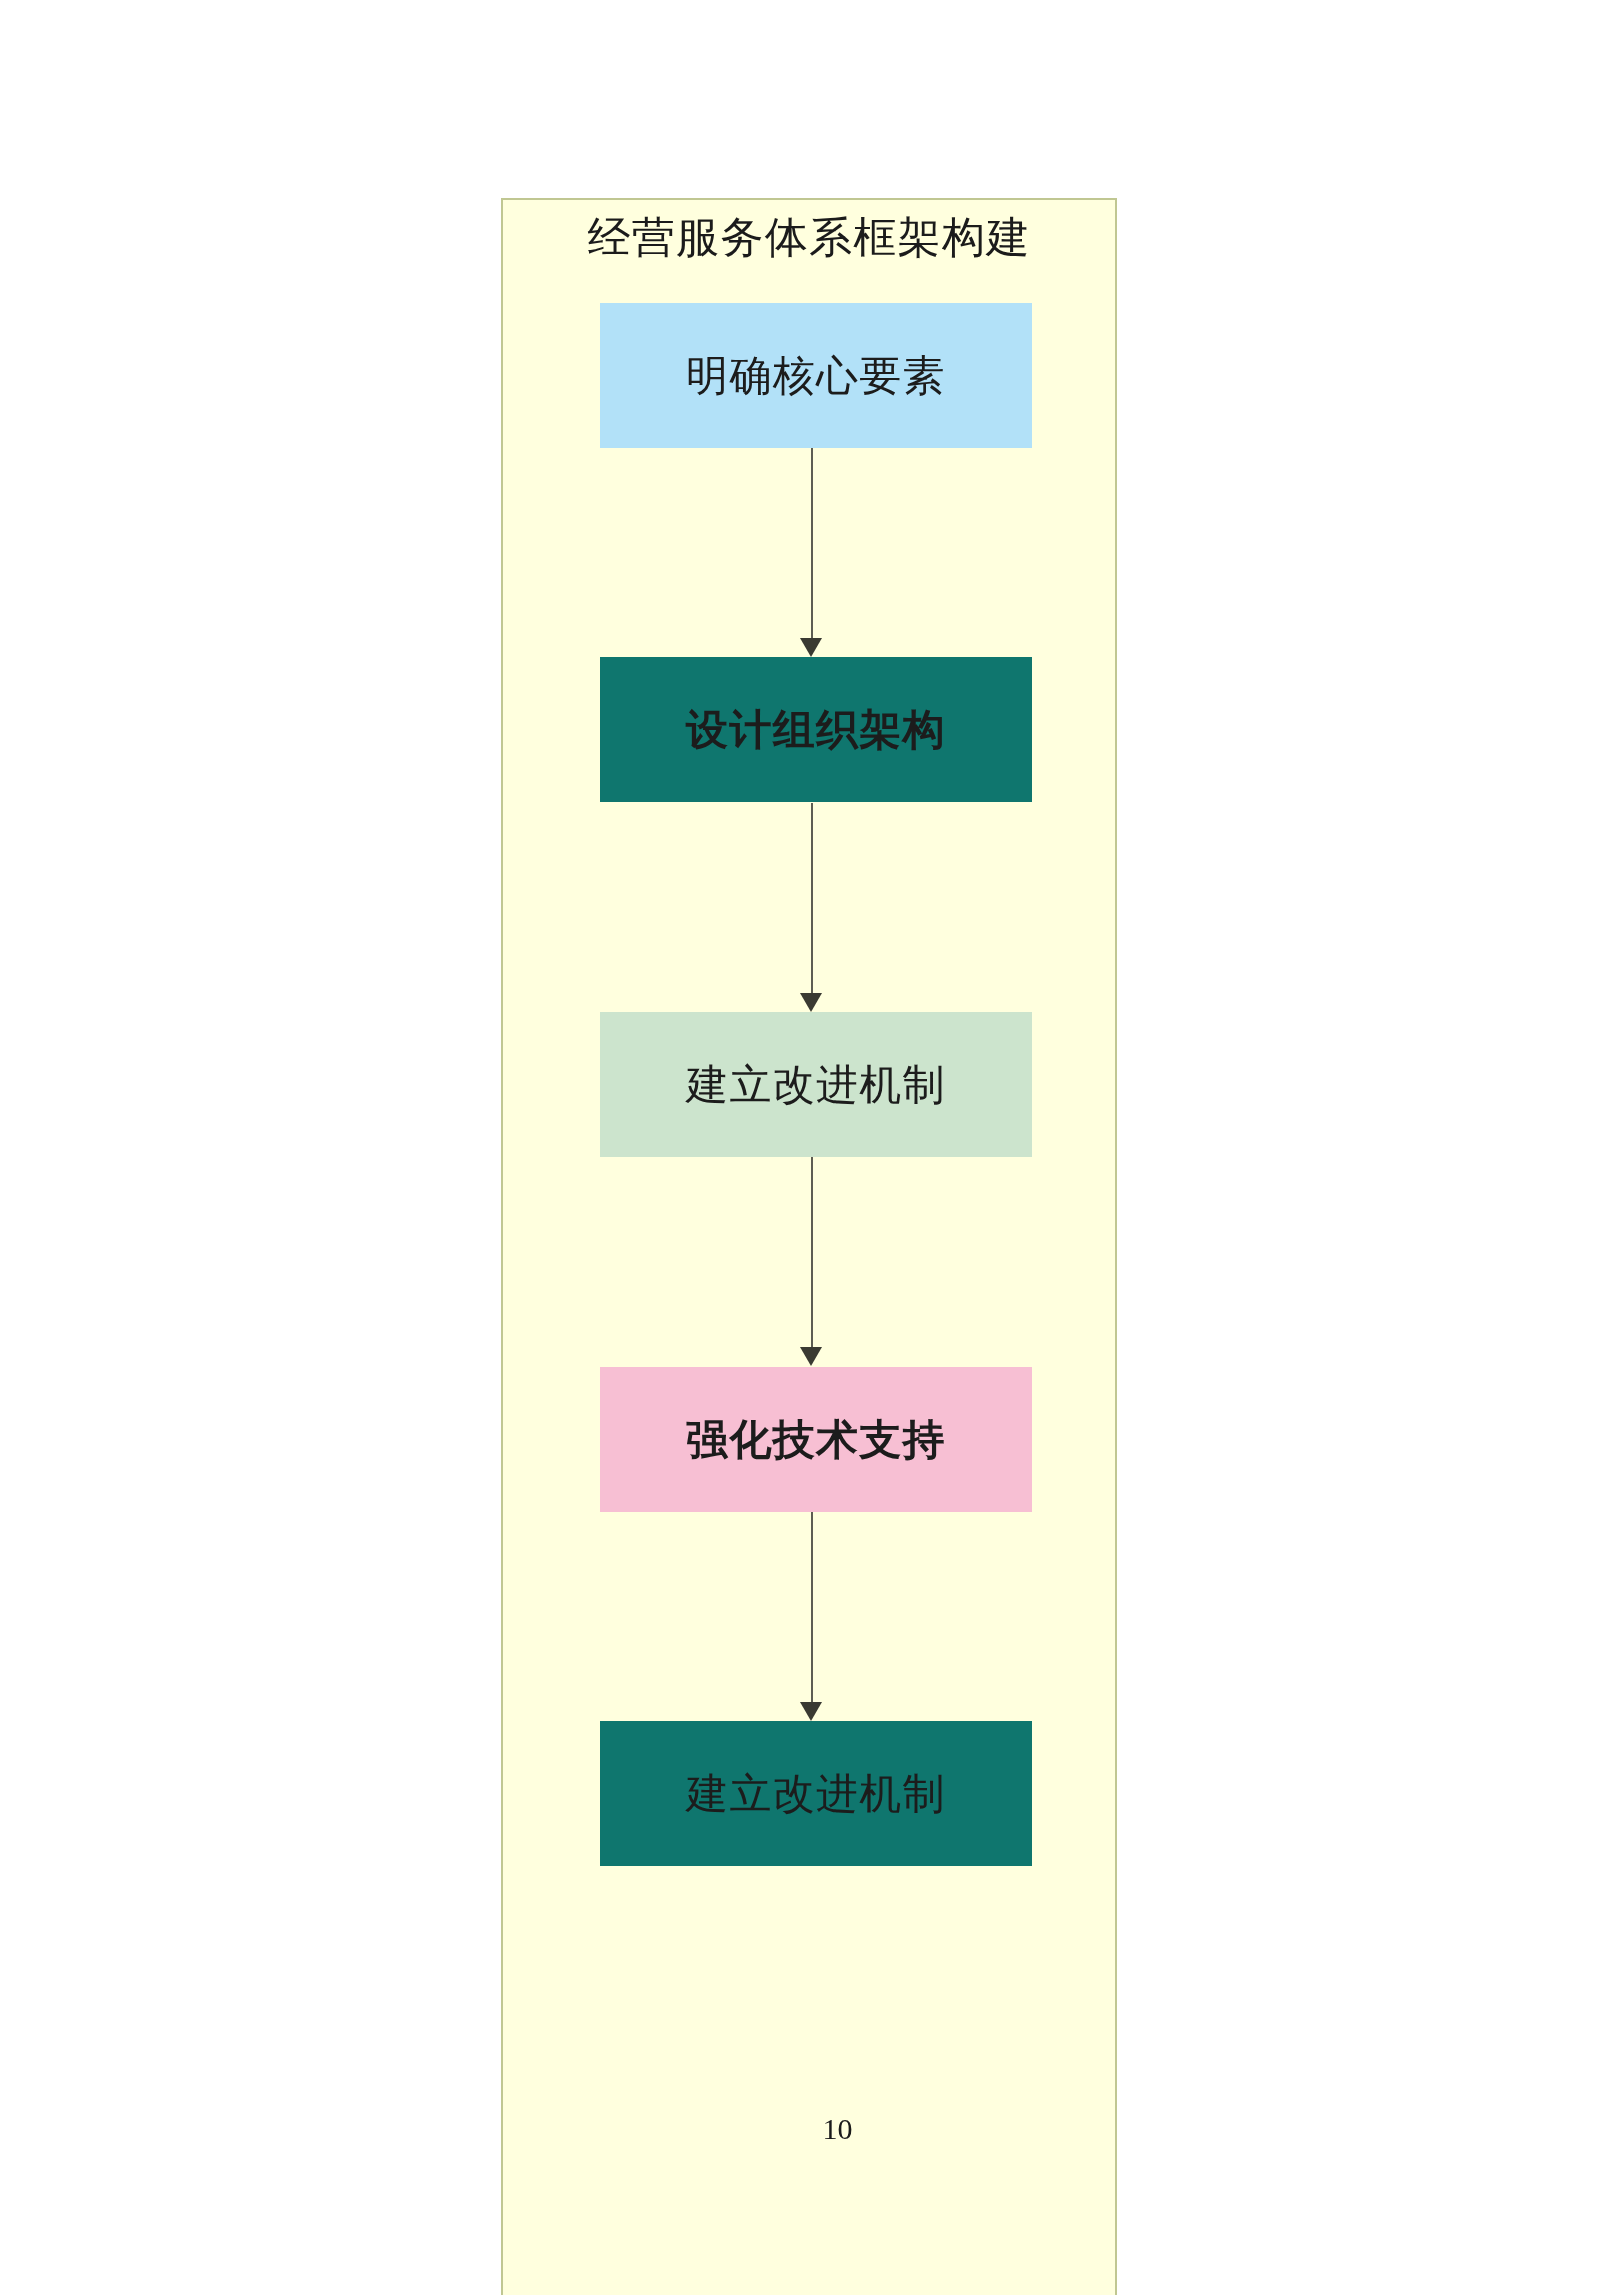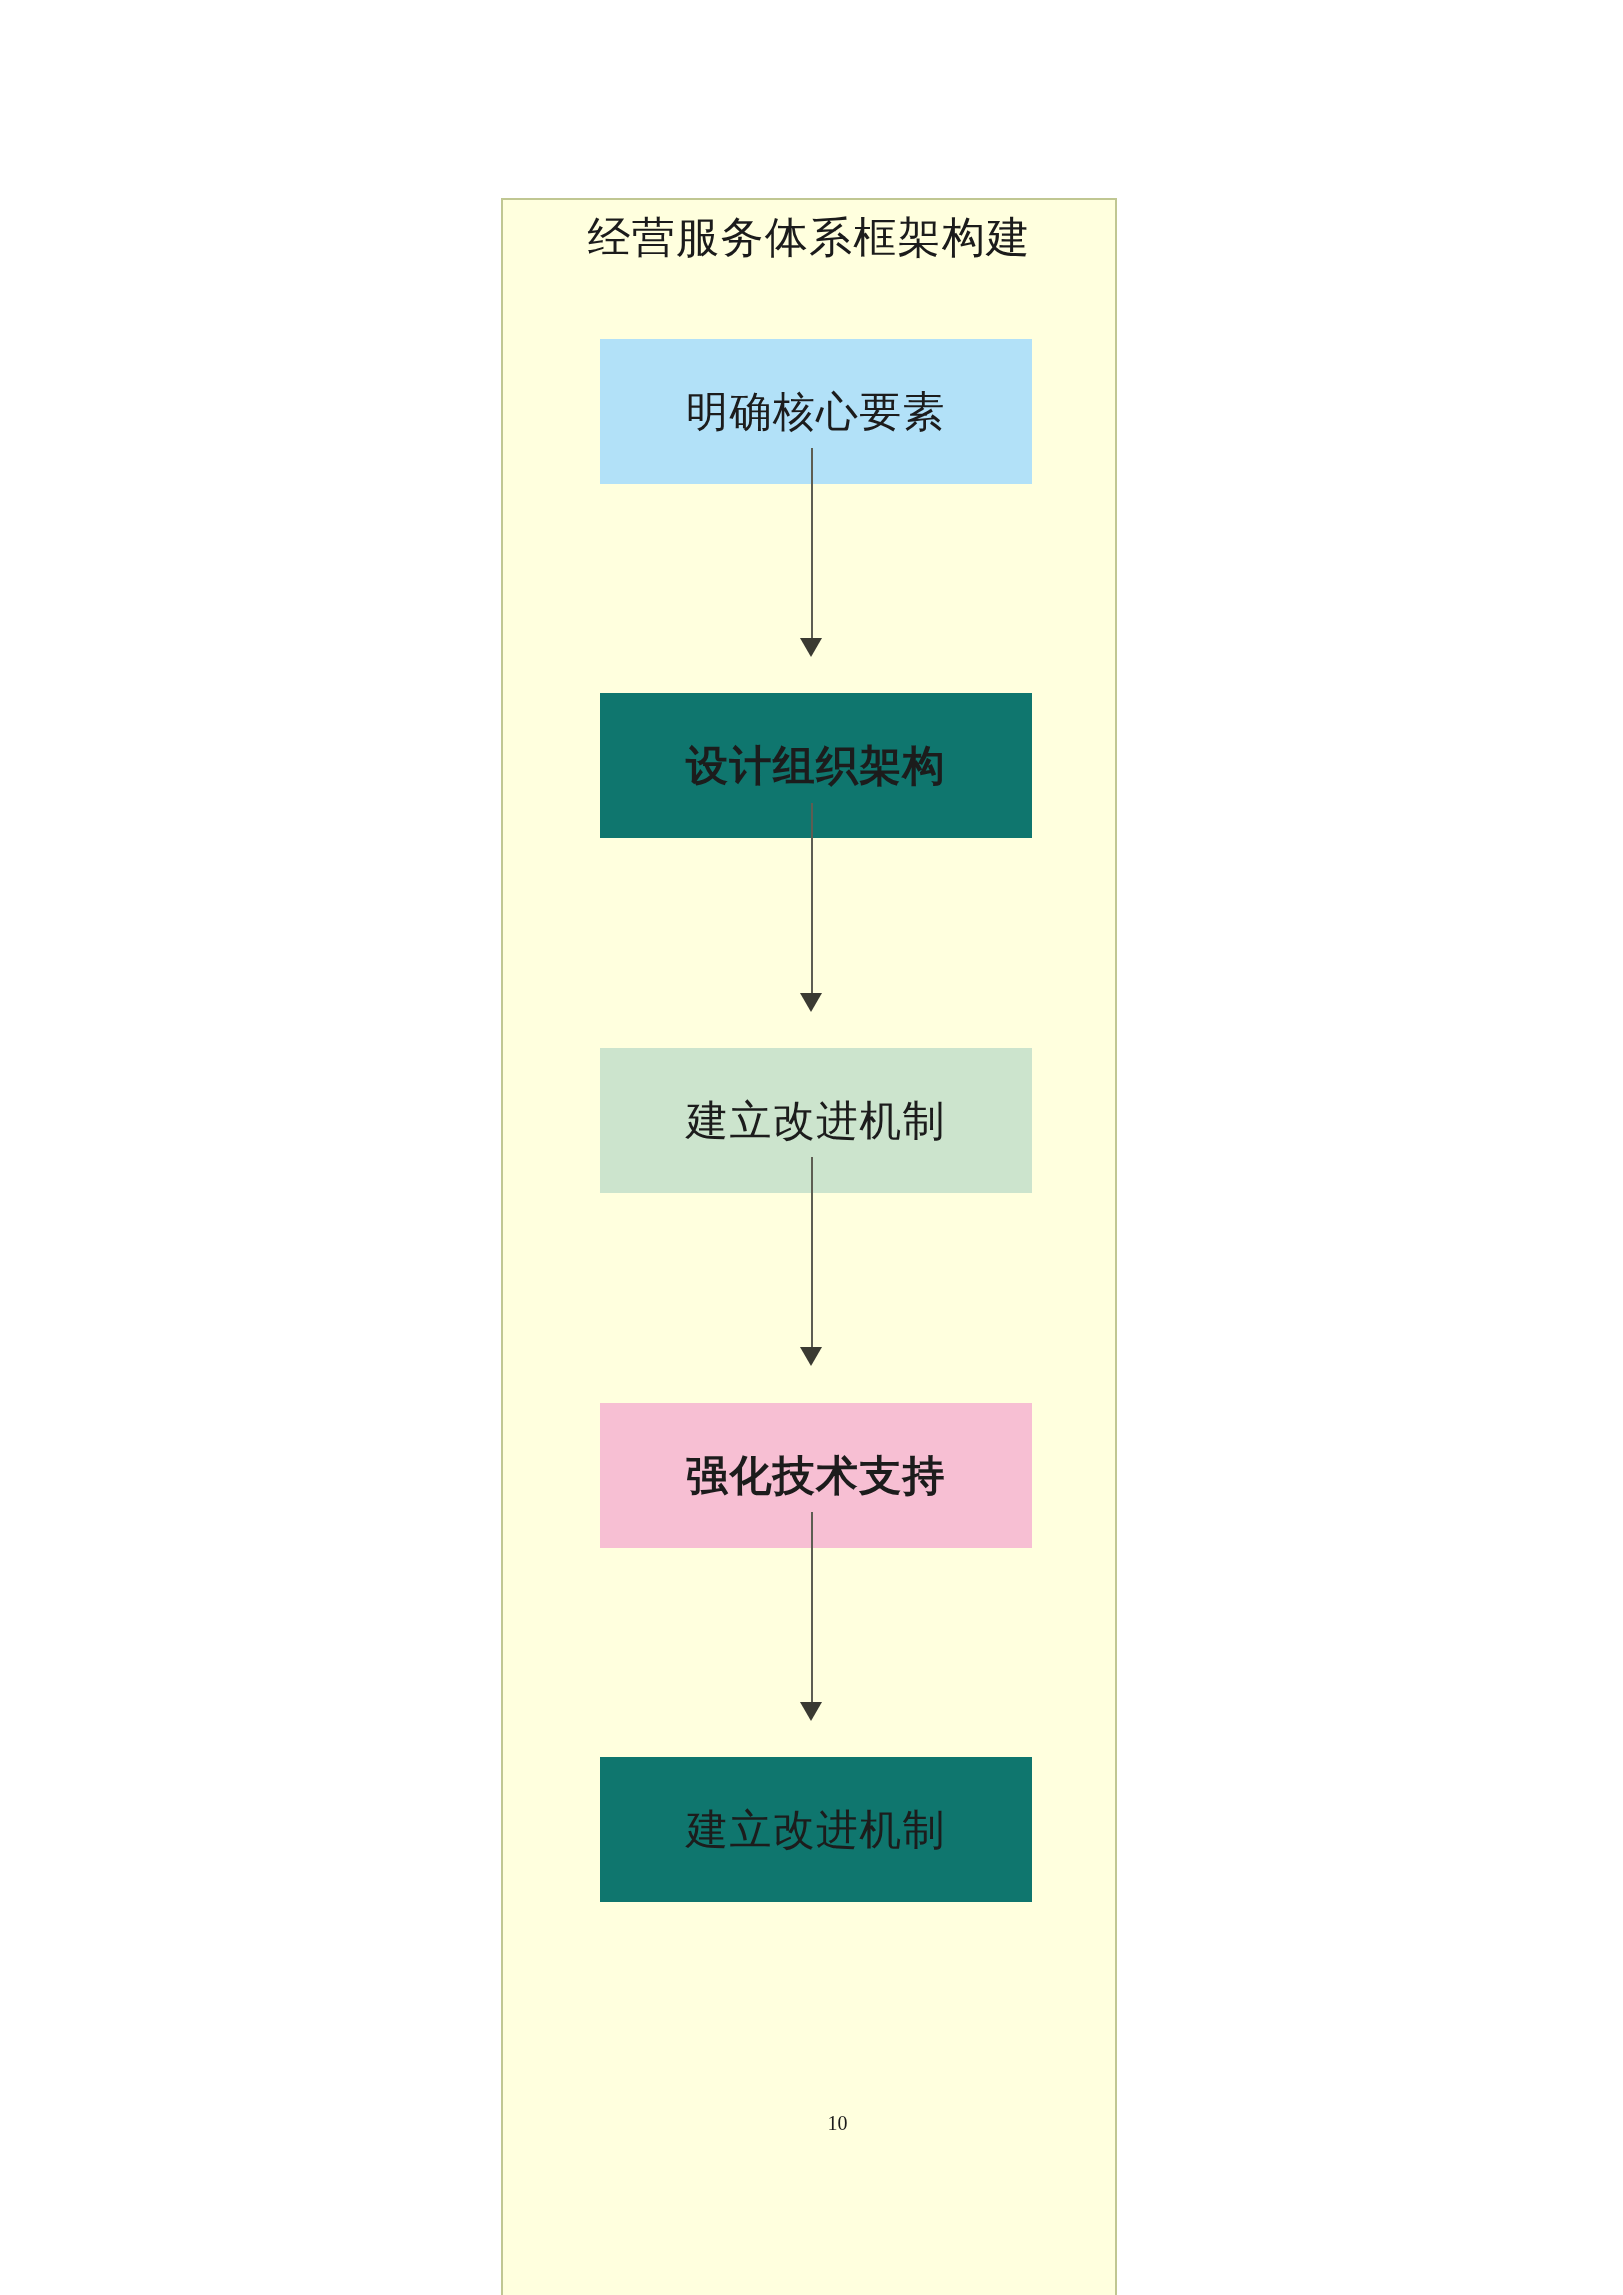--- a/index.html
+++ b/index.html
@@ -4,39 +4,39 @@
 <style>
   html,body{margin:0;padding:0;}
   body{width:1623px;height:2295px;background:#ffffff;overflow:hidden;}
   .page{position:relative;width:1623px;height:2295px;background:#ffffff;
         font-family:"Liberation Sans","DejaVu Sans",sans-serif;}
   .frame{position:absolute;left:501px;top:198px;width:616px;height:2155px;
          background:#FFFFDE;border:2px solid #C0C792;box-sizing:border-box;}
   .title{position:absolute;left:0;right:0;top:9.2px;text-align:center;
          font-size:43px;letter-spacing:1.3px;color:#1B1B1B;white-space:nowrap;}
   .step{position:absolute;left:97px;width:432px;height:145px;
-        display:flex;align-items:center;justify-content:center;margin-top:36px;}
+        display:flex;align-items:center;justify-content:center;}
   .step span{font-size:42px;letter-spacing:1.3px;color:#1C1C1C;white-space:nowrap;}
   .step-0{top:103px}
   .step-1{top:457px}
   .step-2{top:812px}
   .step-3{top:1167px}
   .step-4{top:1521px}
   .arrow{position:absolute;left:297px;width:23.6px;height:209px;}
   .arrow-0{top:248px}
   .arrow-1{top:603px}
   .arrow-2{top:957px}
   .arrow-3{top:1312px}
   .arrow .shaft{position:absolute;left:10.5px;top:0;bottom:17px;width:2.6px;background:#5D5D52;}
   .arrow .head{position:absolute;left:0;bottom:0;width:0;height:0;
                border-left:11.8px solid transparent;border-right:11.8px solid transparent;
                border-top:19.6px solid #3A3A32;}
   .pagenum{position:absolute;left:52px;right:0;top:2112px;text-align:center;
            font-family:"Liberation Serif","DejaVu Serif",serif;
-           font-size:20px;color:#1A1A1A;}
+           font-size:30px;color:#1A1A1A;}
 </style>
 </head>
 <body>
 
 <div class="page">
 
   <div class="frame" style="background: rgb(255, 255, 222);">
 
     <div class="title">经营服务体系框架构建</div>
 

